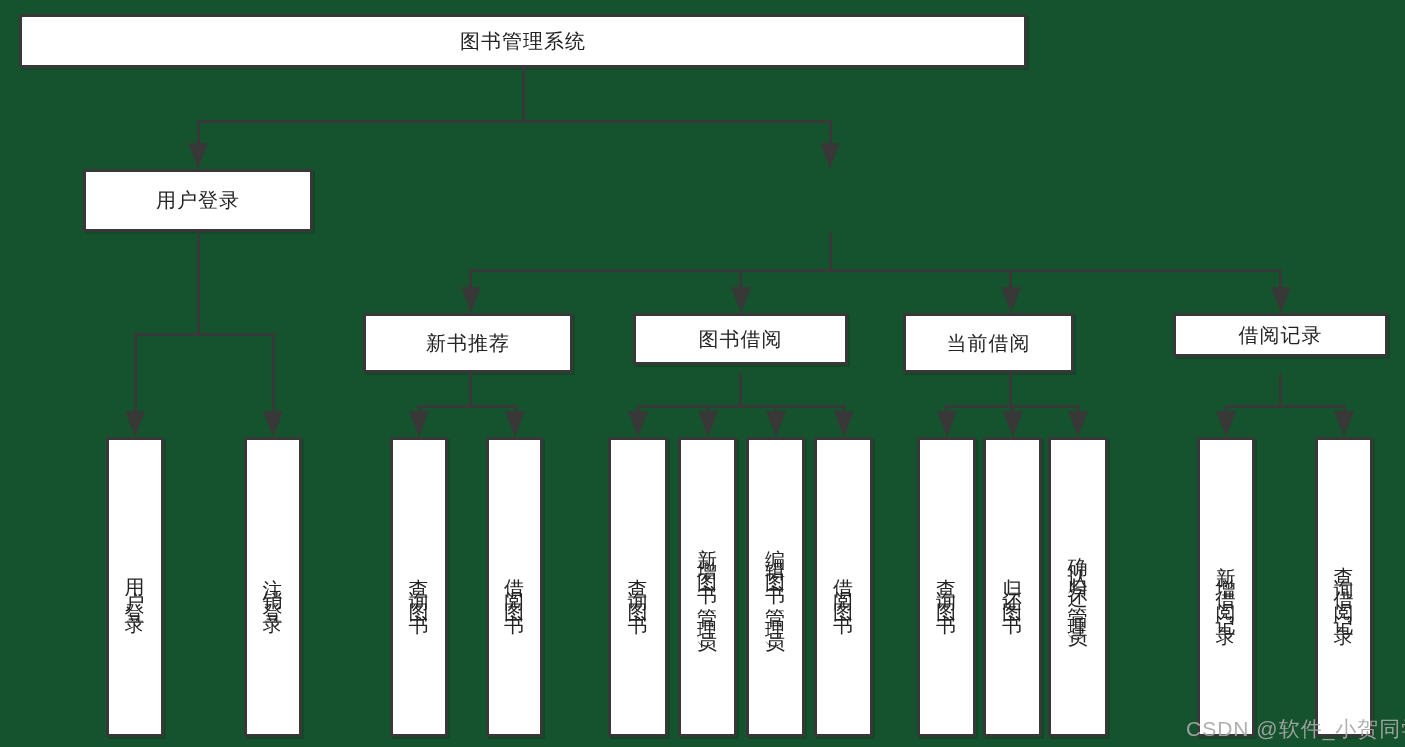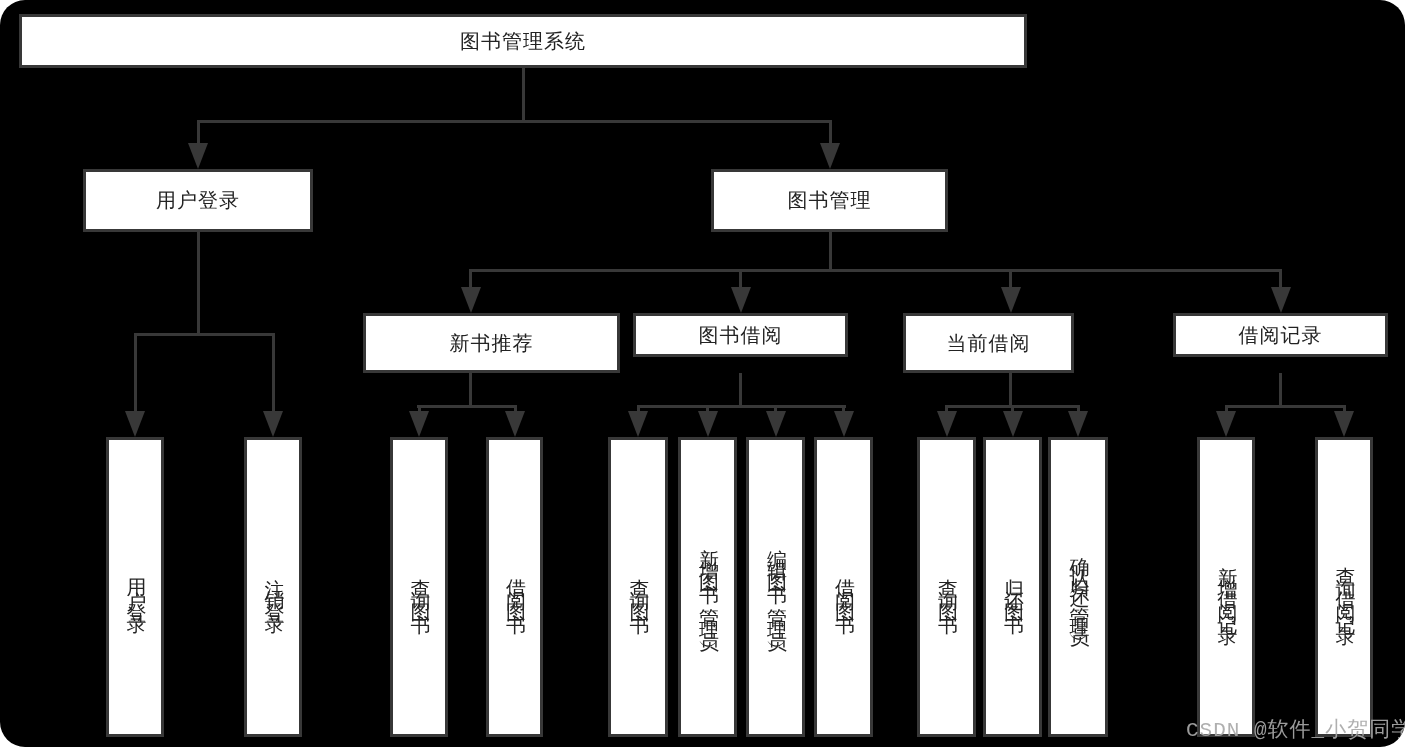--- a/index.html
+++ b/index.html
@@ -1,24 +1,23 @@
 <!DOCTYPE html>
 <html><head>
 <meta charset="utf-8">
 <style>
   html, body { margin: 0; padding: 0; background: #ffffff; }
   .canvas {
     position: relative;
     width: 1405px;
     height: 747px;
-    background: #000000;
-    font-family: Liberation Mono, monospace;
+    background: #14532d;
+    font-family: Liberation Sans, sans-serif;
     color: #232323;
     overflow: hidden;
-    border-radius: 25px;
   }
   .hbox {
     position: absolute;
     box-sizing: border-box;
     border: 3px solid #383838;
     background: #ffffff;
     display: flex;
     align-items: center;
     justify-content: center;
     font-size: 20px;
@@ -66,28 +65,25 @@
 
 <div class="canvas">
 
   <div class="hbox" style="left:19px; top:14px; width:1008px; height:54px;">
     <span>图书管理系统</span>
   </div>
 
   <div class="hbox" style="left:83px; top:169px; width:230px; height:63px;">
     <span>用户登录</span>
   </div>
-  <div class="hbox" style="left:711px; top:169px; width:237px; height:63px;">
-    <span>图书管理</span>
-  </div>
 
-  <div class="hbox" style="left:363px; top:313px; width:257px; height:60px;">
+  <div class="hbox" style="left:363px; top:313px; width:210px; height:60px;">
     <span>新书推荐</span>
   </div>
-  <div class="hbox" style="left:633px; top:313px; width:215px; height:44px;">
+  <div class="hbox" style="left:633px; top:313px; width:215px; height:52px;">
     <span>图书借阅</span>
   </div>
   <div class="hbox" style="left:903px; top:313px; width:171px; height:60px;">
     <span>当前借阅</span>
   </div>
   <div class="hbox" style="left:1173px; top:313px; width:215px; height:44px;">
     <span>借阅记录</span>
   </div>
 
   <div class="vbox" style="left:106px; top:437px; width:58px; height:300px;">

